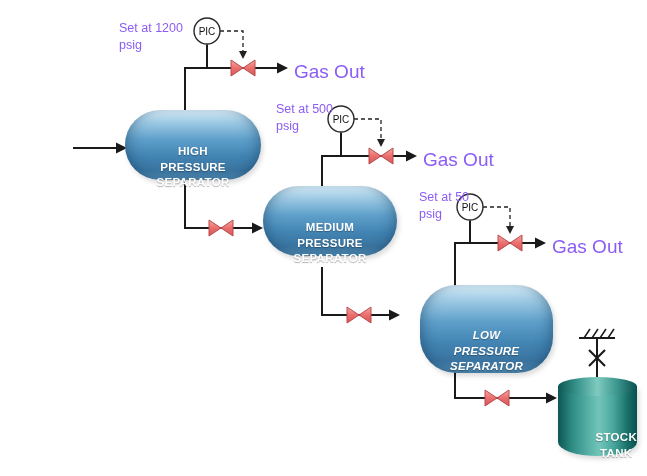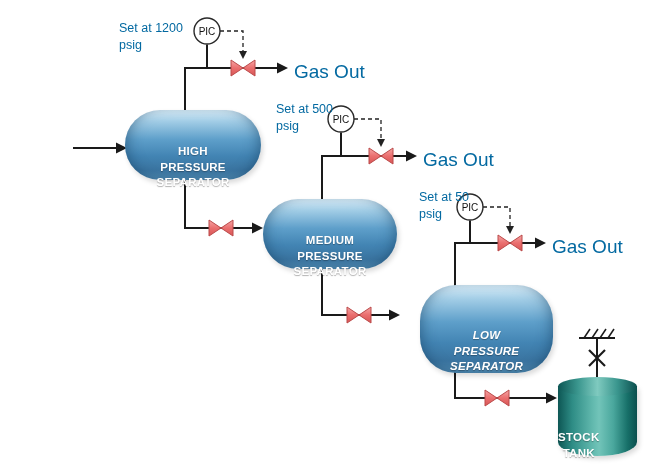--- a/index.html
+++ b/index.html
@@ -3,21 +3,21 @@
 <meta charset="utf-8">
 <style>
   html,body{margin:0;padding:0;background:#ffffff;}
   #stage{
     position:relative;width:647px;height:476px;background:#ffffff;overflow:hidden;
     font-family:"Liberation Sans",sans-serif;
   }
   #pipes{position:absolute;left:0;top:0;width:647px;height:476px;}
 
   .lbl{
-    position:absolute;color:#0369a1;white-space:pre-line;line-height:1.35;
+    position:absolute;color:#8b5cf6;white-space:pre-line;line-height:1.35;
     font-family:"Liberation Sans",sans-serif;
   }
   .lbl-lg{font-size:19px;}
   .lbl-sm{font-size:12.5px;}
 
   .separator{
     position:absolute;border-radius:36px;
     background:linear-gradient(180deg,#d9edf8 0%,#a2cde6 16%,#5e9fca 42%,#4284b3 66%,#3a74a0 86%,#4d86ad 100%);
     box-shadow:inset 10px 0 14px -8px rgba(15,55,90,.5),
                inset -10px 0 14px -8px rgba(15,55,90,.5),
@@ -28,21 +28,21 @@
     color:#fff;font-weight:bold;font-size:11.5px;letter-spacing:.3px;
     text-align:center;white-space:pre-line;line-height:1.35;
     text-shadow:0 1px 1px rgba(0,0,0,.3);
     margin-top:45px;
   }
 
   .tank{
     position:absolute;left:558px;top:386px;width:79px;height:70px;
     background:linear-gradient(90deg,#0d5654 0%,#2e8c85 18%,#62b9ae 44%,#72c4b9 52%,#4aa79d 70%,#177069 88%,#0b4f4e 100%);
     border-radius:0 0 50% 50% / 0 0 14px 14px;
-    display:flex;align-items:center;justify-content:flex-start;
+    display:flex;align-items:center;justify-content:flex-end;
     box-shadow:2px 3px 5px rgba(0,0,0,.15);
   }
   .tank::before{
     content:"";position:absolute;left:0;top:-9px;width:79px;height:19px;border-radius:50%;
     background:linear-gradient(90deg,#0d5654 0%,#3a968e 25%,#7fcabf 50%,#3a968e 75%,#0b4f4e 100%);
   }
   .tank .eq-label{position:relative;z-index:1;padding-top:4px;}
 </style>
 </head>
 <body>
@@ -149,21 +149,21 @@
       </g>
     </g>
   </svg>
 
   <div class="separator" style="left:125px;top:110px;width:136px;height:70px;">
     <div class="eq-label">HIGH
 PRESSURE
 SEPARATOR</div>
   </div>
 
-  <div class="separator" style="left:263px;top:199px;width:134px;height:70px;">
+  <div class="separator" style="left:263px;top:186px;width:134px;height:70px;">
     <div class="eq-label">MEDIUM
 PRESSURE
 SEPARATOR</div>
   </div>
 
   <div class="separator" style="left:420px;top:285px;width:133px;height:88px;font-style:italic;">
     <div class="eq-label">LOW
 PRESSURE
 SEPARATOR</div>
   </div>

